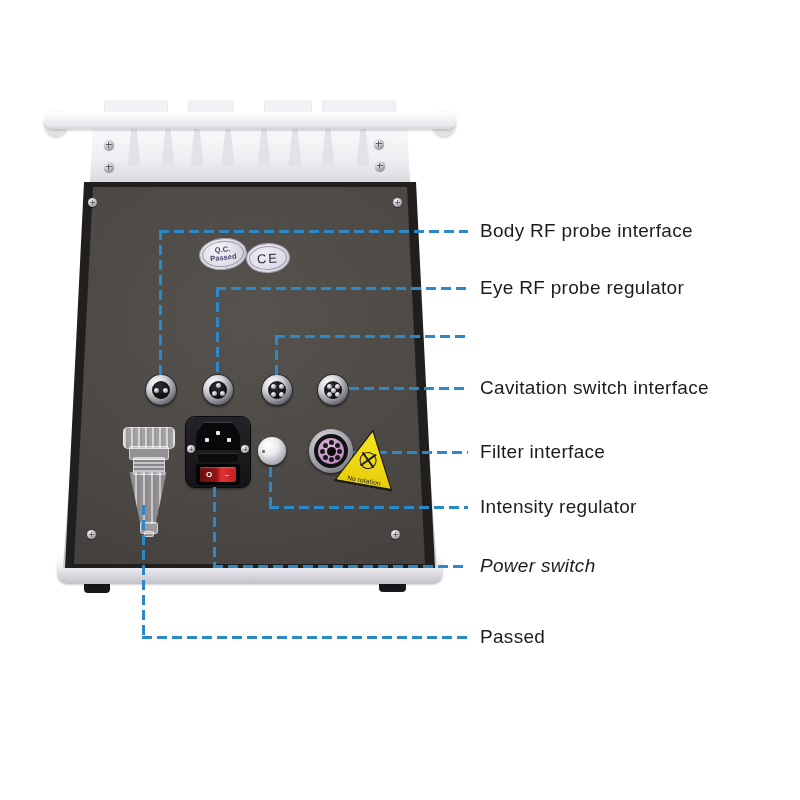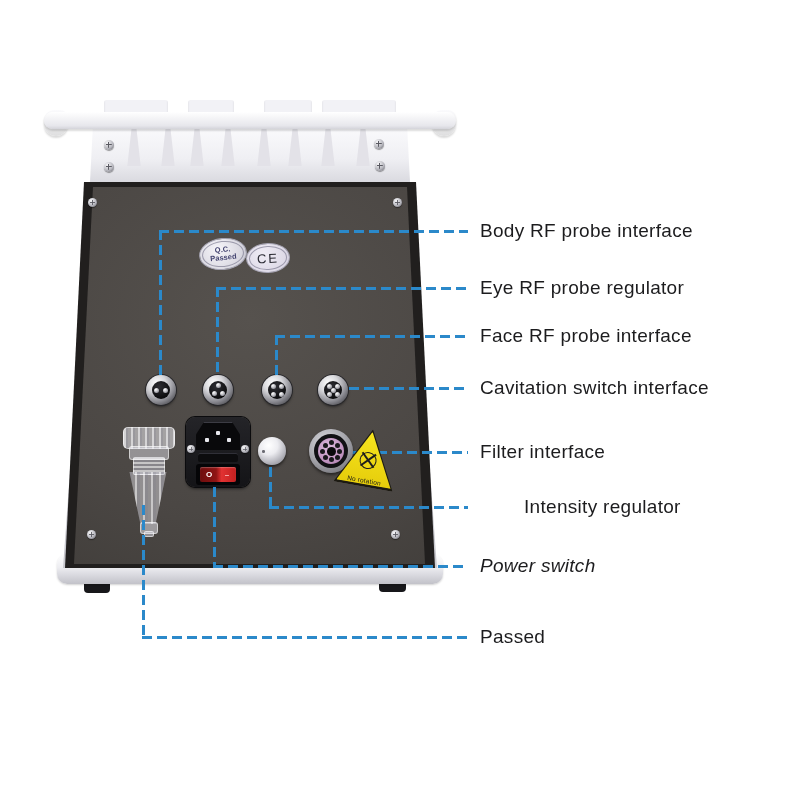--- a/index.html
+++ b/index.html
@@ -275,20 +275,19 @@
   <div class="dash-h" style="left:269px;top:506px;width:199px;"></div>
 
   <div class="dash-v" style="left:213px;top:487px;height:80px;"></div>
   <div class="dash-h" style="left:213px;top:565px;width:255px;"></div>
 
   <div class="dash-v" style="left:142px;top:505px;height:133px;"></div>
   <div class="dash-h" style="left:142px;top:636px;width:326px;"></div>
 
   <div class="callout-label" style="top:219px;">Body RF probe interface</div>
   <div class="callout-label" style="top:276px;">Eye RF probe regulator</div>
-  <div class="callout-label" style="top:324px;">Face RF probe interface</div>
   <div class="callout-label" style="top:376px;">Cavitation switch interface</div>
   <div class="callout-label" style="top:440px;">Filter interface</div>
-  <div class="callout-label" style="top:495px;margin-left:44px;">Intensity regulator</div>
+  <div class="callout-label" style="top:495px;">Intensity regulator</div>
   <div class="callout-label" style="top:554px;font-style:italic;">Power switch</div>
   <div class="callout-label" style="top:625px;">Passed</div>
 
 </div>
 
 </body></html>

